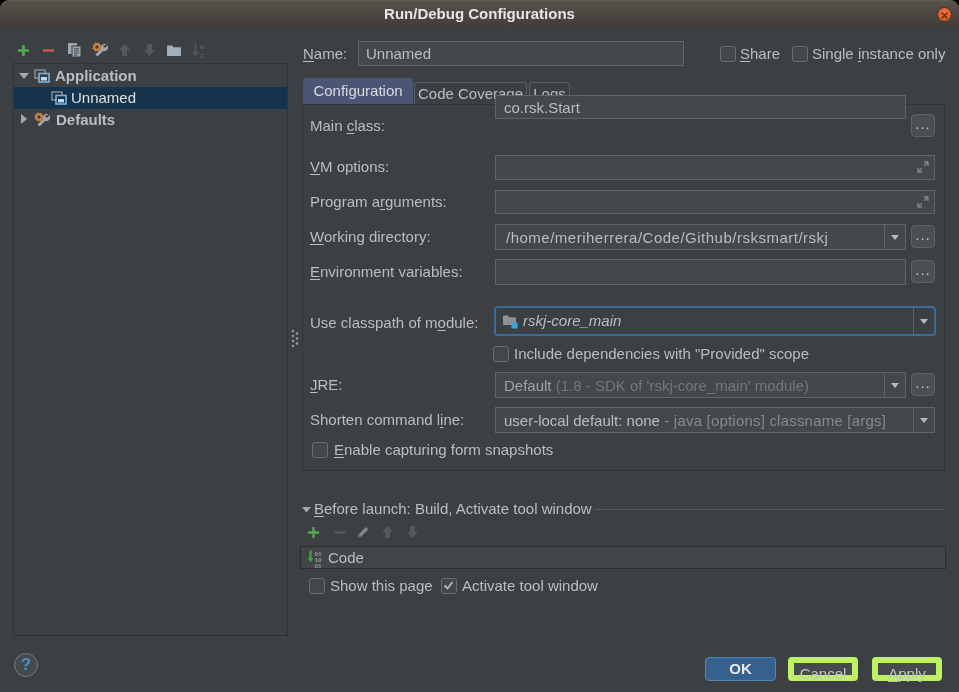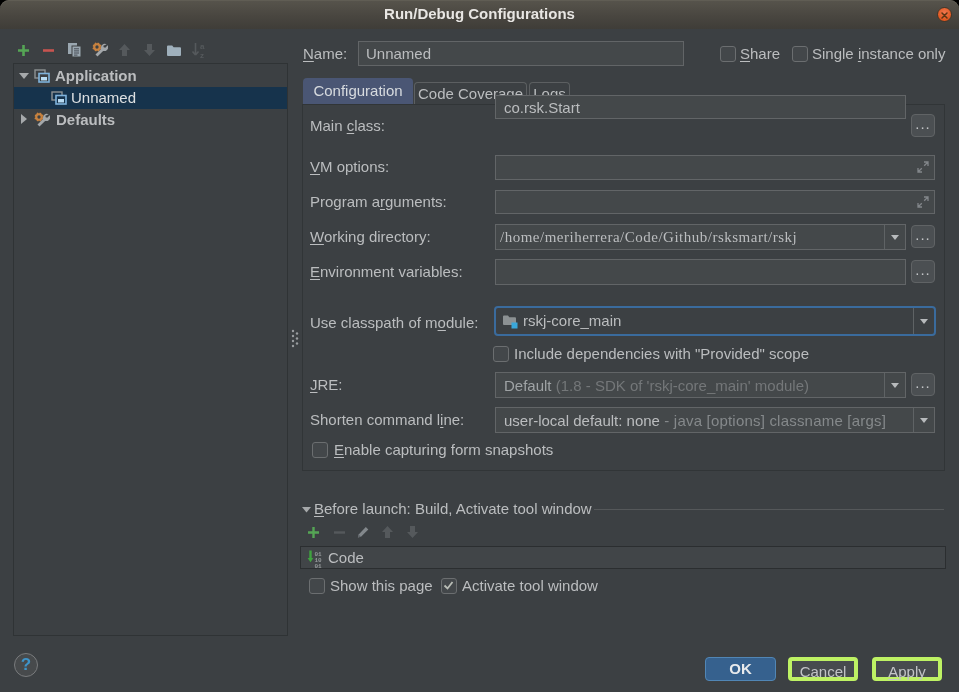--- a/index.html
+++ b/index.html
@@ -34,21 +34,21 @@
 u { text-underline-offset:2px; text-decoration-thickness:1px; }
 
 .tab { position:absolute; top:53px; height:23px; line-height:21px; text-align:center;
   border:1px solid #5c5f61; border-bottom:none; border-radius:4px 4px 0 0; color:#bbbdbf; }
 #tabsel { position:absolute; top:49px; height:26px; background:#4a5674; border-radius:4px 4px 0 0;
   color:#d7dbdf; text-align:center; line-height:26px; left:303px; width:110px; }
 #tabpanel { position:absolute; left:302px; top:75px; width:643px; height:367px;
   border:1px solid #313537; }
 
 .btn { position:absolute; top:628px; height:24px; border-radius:4px; text-align:center;
-  line-height:22px; background:#474b4e; border:4px solid #bef264; color:#c2c4c6; }
+  line-height:22px; background:#474b4e; border:6px solid #bef264; color:#c2c4c6; }
 </style>
 </head>
 <body>
 <div id="titlebar"></div>
 <div id="title">Run/Debug Configurations</div>
 <div id="closebtn"><svg width="13" height="13" viewBox="0 0 13 13">
       <path d="M4 4 L9 9 M9 4 L4 9" stroke="#5c3514" stroke-width="1.5" stroke-linecap="round"></path>
     </svg></div>
 
 <div id="dlg">
@@ -181,36 +181,36 @@
 
   <div class="txt" style="left:310px;top:164px;">Program a<u>r</u>guments:</div>
   <div class="fld" style="left:495px;top:161px;width:440px;height:24px;">
     <svg class="abs" style="right:5px;top:5px;" width="12" height="12" viewBox="0 0 12 12">
         <path d="M7 1 H11 V5 M11 1 L7.2 4.8 M5 11 H1 V7 M1 11 L4.8 7.2" stroke="#82868a" stroke-width="1.3" fill="none"></path>
       </svg>
   </div>
 
   <div class="txt" style="left:310px;top:199px;"><u>W</u>orking directory:</div>
   <div class="fld" style="left:495px;top:195px;width:411px;height:26px;">
-      <span class="ftext" style="left:4px;letter-spacing:0.5px;font-family:Liberation Serif, serif;">/home/meriherrera/Code/Github/rsksmart/rskj</span>
+      <span class="ftext" style="left:10px;letter-spacing:0.5px;">/home/meriherrera/Code/Github/rsksmart/rskj</span>
       <div class="carrow"></div>
     </div>
   <div class="btn3" style="left:911px;top:196px;">...</div>
 
   <div class="txt" style="left:310px;top:234px;"><u>E</u>nvironment variables:</div>
   <div class="fld" style="left:495px;top:230px;width:411px;height:26px;"></div>
   <div class="btn3" style="left:911px;top:231px;">...</div>
 
   <div class="txt" style="left:310px;top:285px;">Use classpath of m<u>o</u>dule:</div>
   <div class="abs" style="left:494px;top:277px;width:442px;height:30px;border:2px solid #3a6b9d;border-radius:4px;background:#3c4043;">
     <svg class="abs" style="left:6px;top:6px;" width="17" height="15" viewBox="0 0 17 15">
       <path d="M1 2.5 a1 1 0 0 1 1-1 h4 l1.3 1.7 H13 a1 1 0 0 1 1 1 V10 a1 1 0 0 1 -1 1 H2 a1 1 0 0 1 -1-1 Z" fill="#8c9193"></path>
       <rect x="9.5" y="8.5" width="6" height="6" fill="#3aa7d9"></rect>
     </svg>
-    <span class="abs" style="left:27px;top:0;height:26px;line-height:26px;">rskj-core_main</span>
+    <span class="abs" style="left:27px;top:0;height:26px;line-height:26px;font-style:italic;">rskj-core_main</span>
     <div class="carrow" style="border-color:#5f6365;"></div>
   </div>
   <div class="cb" style="left:493px;top:317px;"></div>
   <div class="txt" style="left:514px;top:316px;">Include dependencies with "Provided" scope</div>
 
   <div class="txt" style="left:310px;top:347px;"><u>J</u>RE:</div>
   <div class="fld" style="left:495px;top:343px;width:411px;height:26px;padding-left:24px;">
       <span class="ftext">
         <span style="color:#9fa3a5;">Default&nbsp;</span>
         <span style="color:#747779;">(1.8 - SDK of 'rskj-core_main' module)</span>

